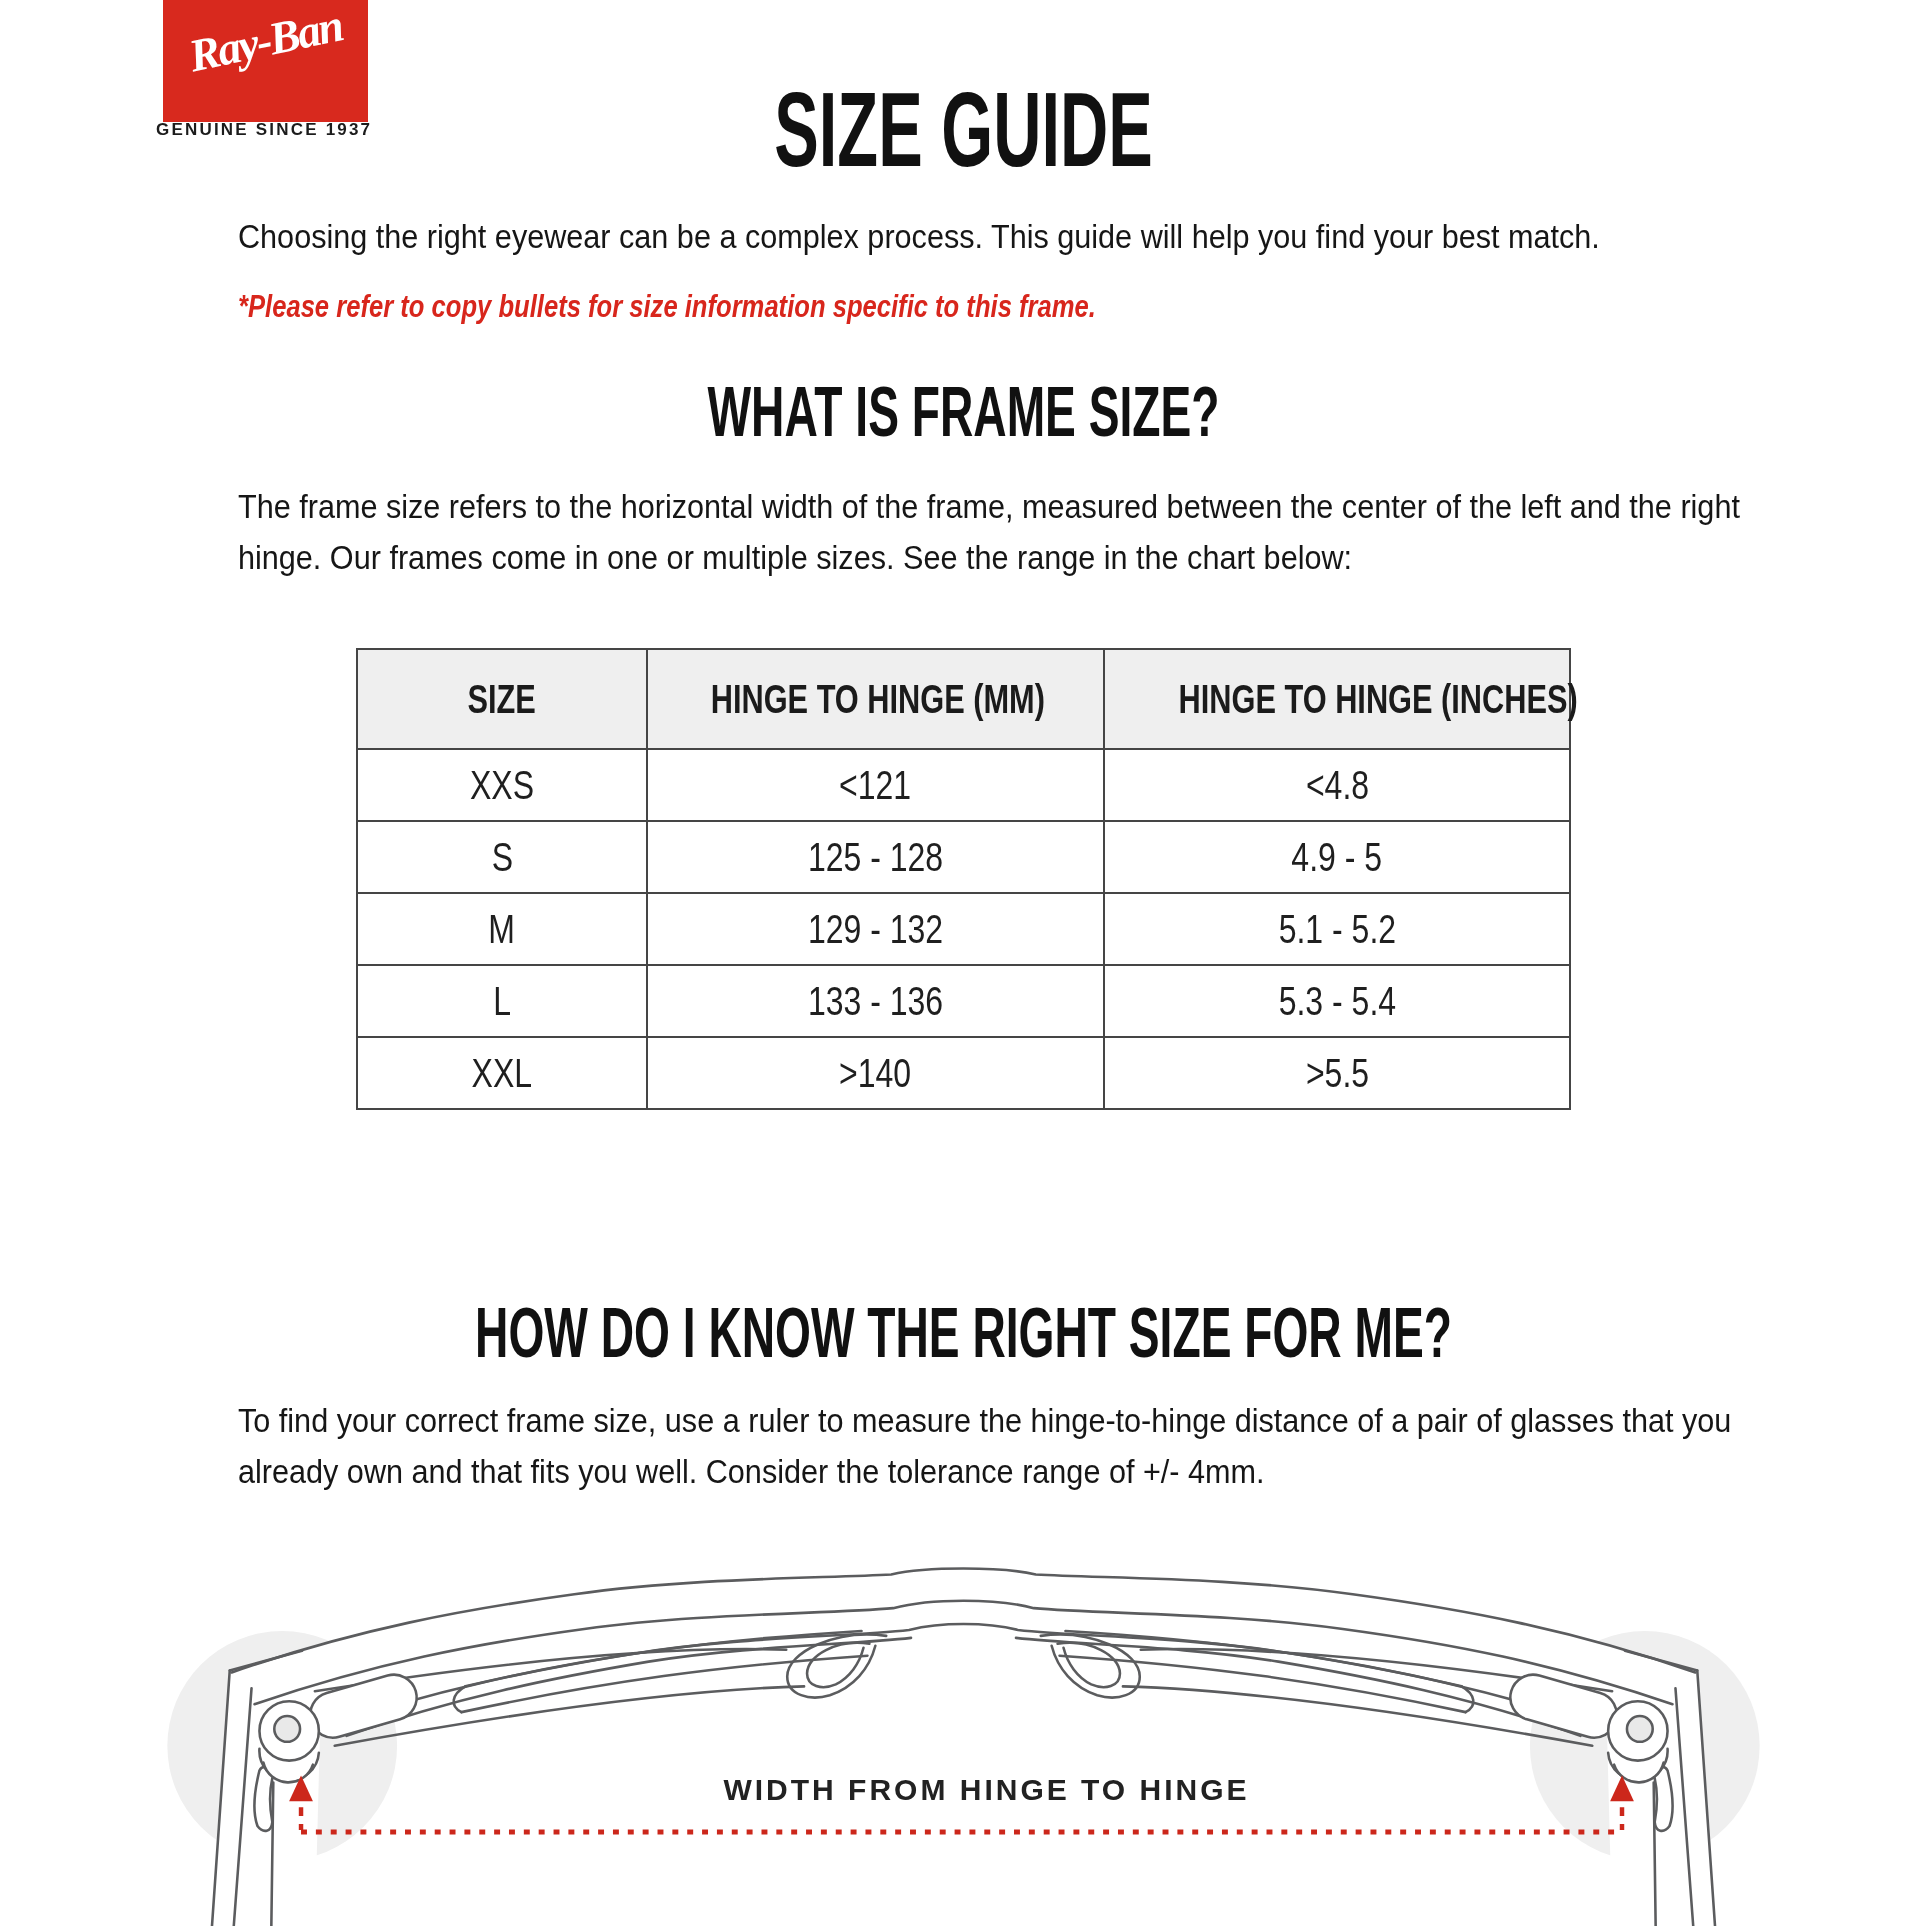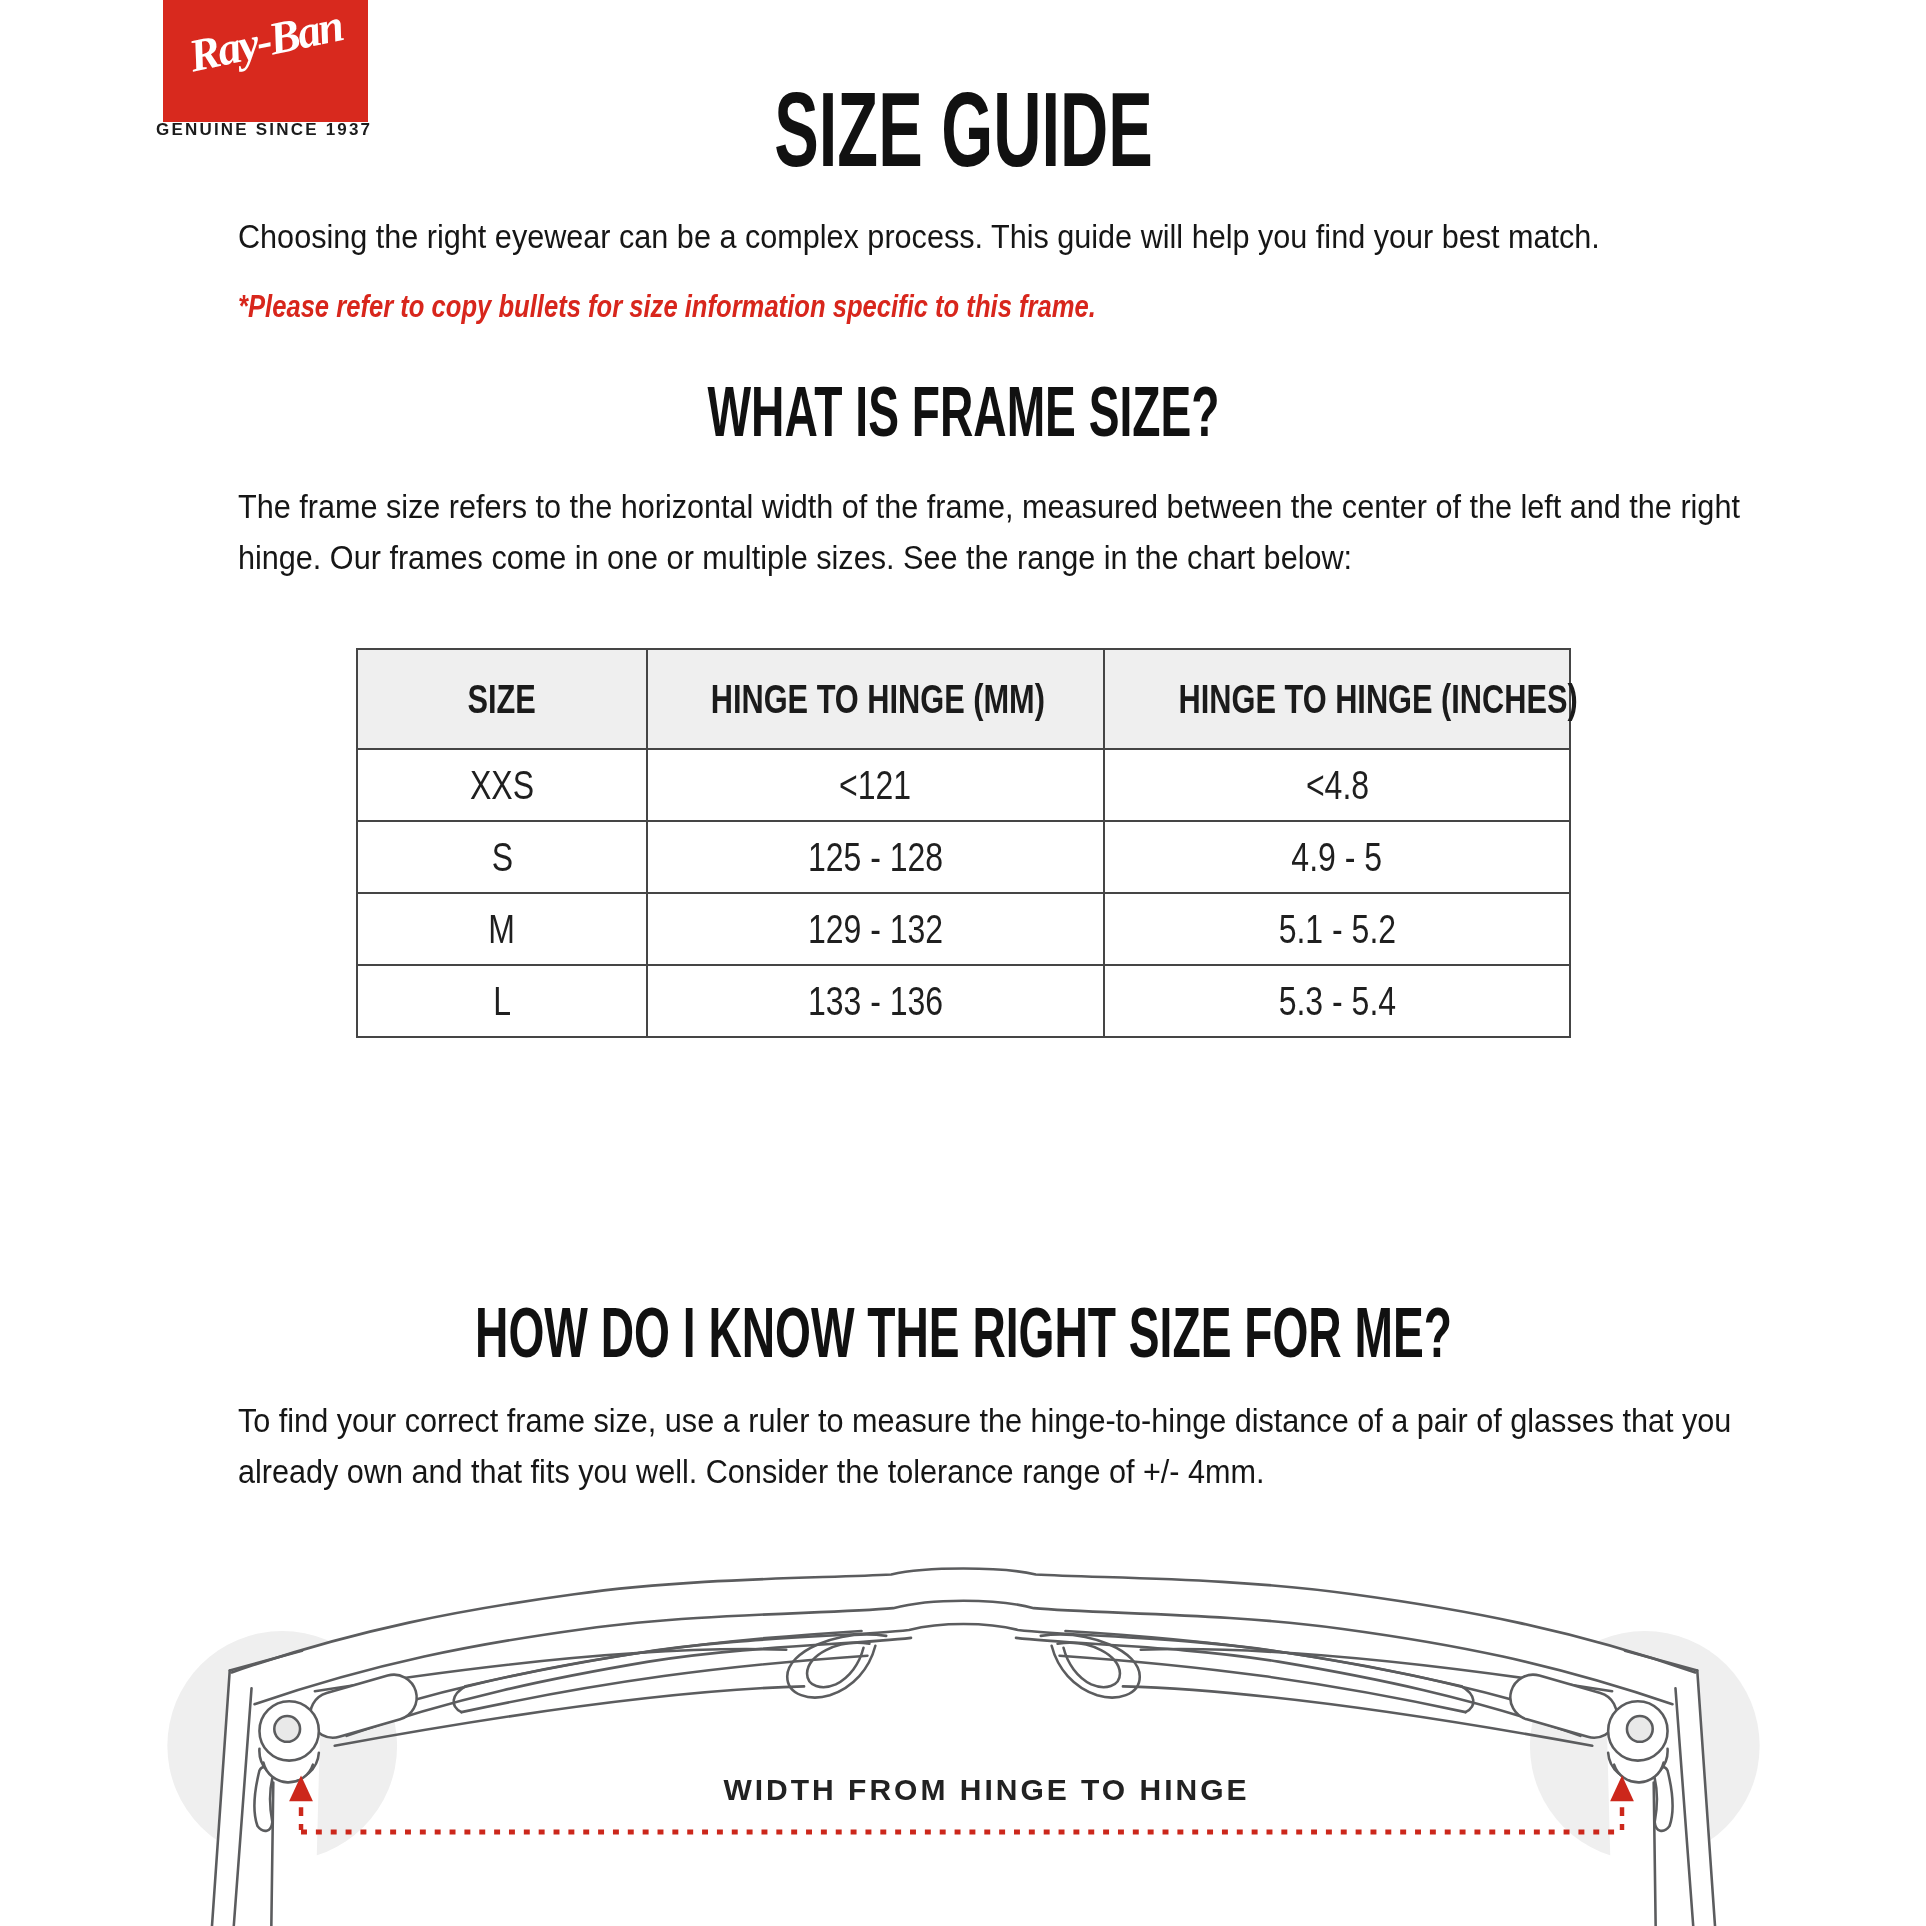--- a/index.html
+++ b/index.html
@@ -91,20 +91,25 @@
         <tr>
           <td><span class="ccnd">M</span></td>
           <td><span class="ccnd">129 - 132</span></td>
           <td><span class="ccnd">5.1 - 5.2</span></td>
         </tr>
         <tr>
           <td><span class="ccnd">L</span></td>
           <td><span class="ccnd">133 - 136</span></td>
           <td><span class="ccnd">5.3 - 5.4</span></td>
         </tr>
+        <tr>
+          <td><span class="ccnd">XXL</span></td>
+          <td><span class="ccnd">&gt;140</span></td>
+          <td><span class="ccnd">&gt;5.5</span></td>
+        </tr>
       </tbody>
   </table>
 
   <h2 class="h2 h2-right">HOW DO I KNOW THE RIGHT SIZE FOR ME?</h2>
   <p class="bodytext para2">To find your correct frame size, use a ruler to measure the hinge-to-hinge distance of a pair of glasses that you already own and that fits you well. Consider the tolerance range of +/- 4mm.</p>
 
   <svg class="diagram-svg" viewBox="0 0 1946 1946" fill="none" xmlns="http://www.w3.org/2000/svg">
 
     <circle cx="285" cy="1763" r="116" fill="#EFEFEF"></circle>
     <circle cx="1661" cy="1763" r="116" fill="#EFEFEF"></circle>

